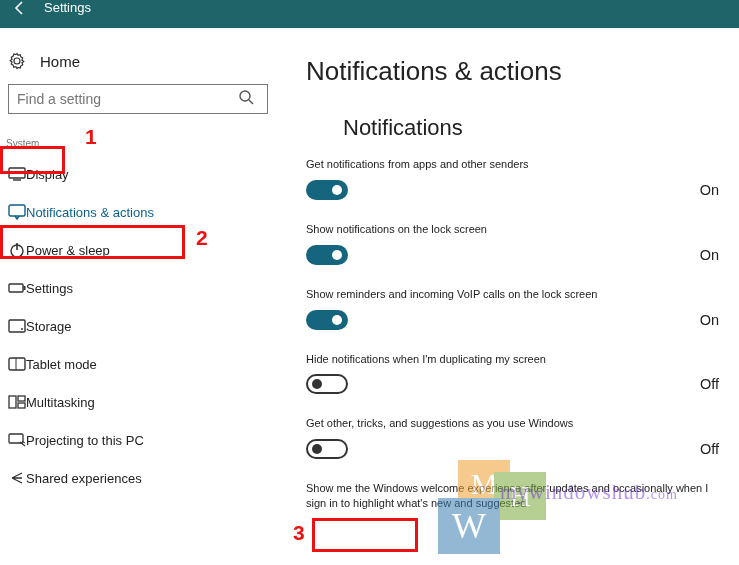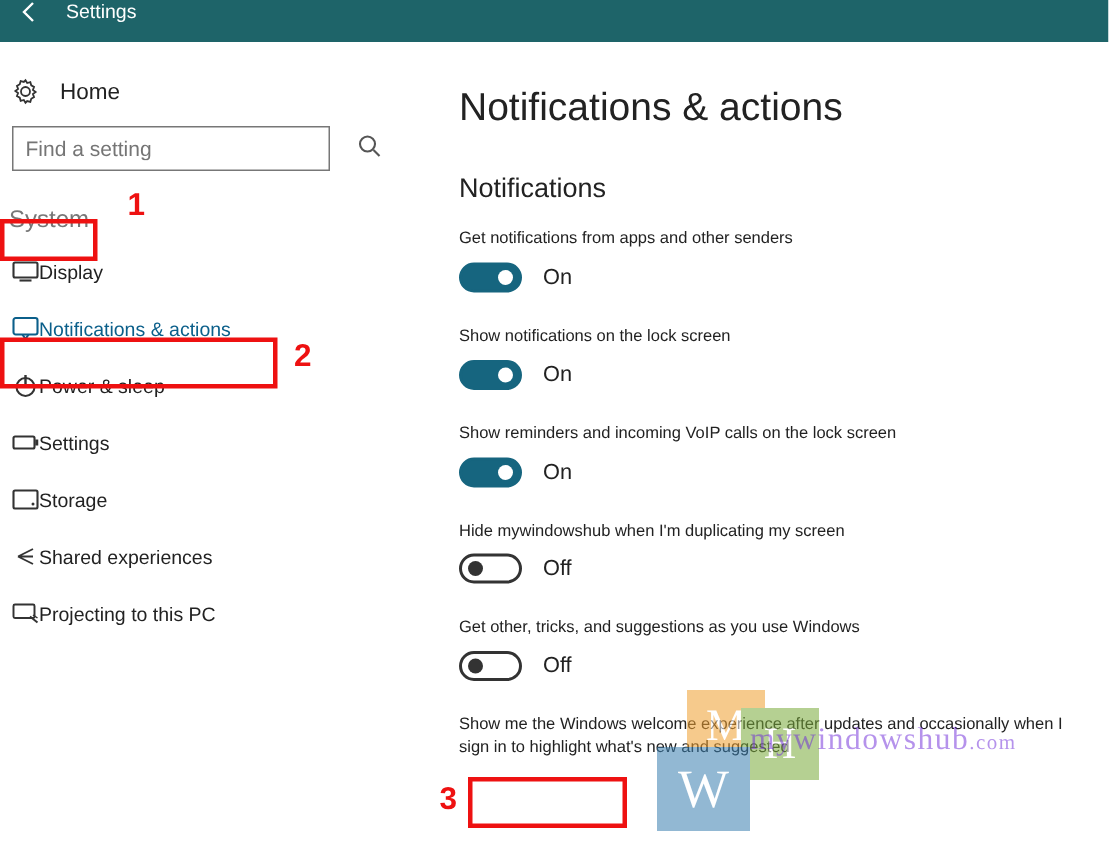--- a/index.html
+++ b/index.html
@@ -4,33 +4,33 @@
 <style>
   * { box-sizing: border-box; margin: 0; padding: 0; }
   body { font-family: "Segoe UI", Arial, sans-serif; font-size: 14px; color: #222; width: 739px; height: 565px; overflow: hidden; background: #fff; position: relative; }
   .titlebar { background: #1e6469; height: 28px; display: flex; align-items: flex-start; padding: 0 8px; color: #fff; }
   .back-icon { width: 24px; display: flex; align-items: center; justify-content: center; }
   .titlebar-text { margin-left: 12px; font-size: 13px; }
   .content { display: flex; height: calc(100% - 28px); }
   .sidebar { width: 270px; padding: 18px 4px 0 4px; }
   .home-row { display: flex; align-items: center; gap: 14px; padding: 6px 4px 14px 4px; font-size: 15px; }
   .search-wrap { position: relative; margin: 0 4px 18px 4px; }
-  .search-input { width: 212px; height: 30px; border: 1px solid #777; padding: 4px 28px 4px 8px; font-size: 14px; font-style: normal; color: #555; }
+  .search-input { width: 260px; height: 30px; border: 1px solid #777; padding: 4px 28px 4px 8px; font-size: 14px; font-style: normal; color: #555; }
   .search-icon-pos { position: absolute; right: 8px; top: 5px; color: #555; }
-  .cat-head { font-size: 16px; color: #777; padding: 6px 4px 6px 2px; }
+  .cat-head { font-size: 10px; color: #777; padding: 6px 4px 6px 2px; }
   .nav-item { display: flex; align-items: center; padding: 10px 4px 10px 4px; font-size: 13px; cursor: pointer; }
   .nav-item.active { color: #0b5f8a; }
   .icon-slot { width: 18px; height: 18px; display: flex; align-items: center; justify-content: center; color: #333; }
   .nav-item.active .icon-slot { color: #0b5f8a; }
   .main { flex: 1; padding: 28px 20px 0 36px; overflow: hidden; }
   .page-title { font-size: 26px; font-weight: 400; margin-bottom: 28px; }
-  .section-title { font-size: 18px; font-weight: 400; margin-bottom: 16px; }
+  .section-title { font-size: 22px; font-weight: 400; margin-bottom: 16px; margin-left: 37px; }
   .setting-row { margin-bottom: 22px; }
   .setting-label { font-size: 11px; margin-bottom: 8px; line-height: 1.35; }
-  .toggle-line { display: flex; align-items: center; gap: 14px; }
+  .toggle-line { display: flex; align-items: center; gap: 14px; justify-content: space-between; }
   .toggle { width: 42px; height: 20px; border-radius: 10px; position: relative; border: 2px solid #333; background: #fff; cursor: pointer; }
   .toggle.on { background: #16657f; border-color: #16657f; }
   .knob { width: 10px; height: 10px; border-radius: 50%; background: #333; position: absolute; top: 3px; left: 4px; }
   .toggle.on .knob { background: #fff; left: auto; right: 4px; }
   .toggle-state { font-size: 14.5px; }
   
   .anno-box { position: absolute; border: 3px solid #e11; pointer-events: none; }
   .anno-num { position: absolute; color: #e11; font-weight: 700; font-size: 21px; pointer-events: none; }
   
   .wm-tiles { position: absolute; left: 438px; top: 460px; width: 110px; height: 100px; opacity: 0.55; pointer-events: none; }
@@ -120,41 +120,60 @@
     <div class="nav-item">
       <span class="icon-slot">
         <svg width="18" height="14" viewBox="0 0 18 14">
             <rect x="1" y="1" width="16" height="12" rx="1" fill="none" stroke="#333" stroke-width="1.4"></rect>
             <circle cx="14" cy="10" r="1" fill="#333"></circle>
           </svg>
       </span>
       <span>Storage</span>
     </div>
 
-
-
-    <div class="nav-item">
-      <span class="icon-slot">
-        <svg width="16" height="16" viewBox="0 0 16 16">
-            <path d="M3 8 L13 3 M3 8 L13 13 M3 8 L13 8" stroke="#333" stroke-width="1.3" fill="none"></path>
-          </svg>
-      </span>
-      <span>Shared experiences</span>
+    <div class="nav-item">
+      <span class="icon-slot">
+        <svg width="18" height="14" viewBox="0 0 18 14">
+            <rect x="1" y="1" width="16" height="12" rx="1.5" fill="none" stroke="#333" stroke-width="1.4"></rect>
+            <line x1="8" y1="1" x2="8" y2="13" stroke="#333" stroke-width="1"></line>
+          </svg>
+      </span>
+      <span>Tablet mode</span>
+    </div>
+
+    <div class="nav-item">
+      <span class="icon-slot">
+        <svg width="18" height="14" viewBox="0 0 18 14">
+            <rect x="1" y="1" width="7" height="12" fill="none" stroke="#333" stroke-width="1.3"></rect>
+            <rect x="10" y="1" width="7" height="5" fill="none" stroke="#333" stroke-width="1.3"></rect>
+            <rect x="10" y="8" width="7" height="5" fill="none" stroke="#333" stroke-width="1.3"></rect>
+          </svg>
+      </span>
+      <span>Multitasking</span>
     </div>
 
     <div class="nav-item">
       <span class="icon-slot">
         <svg width="18" height="14" viewBox="0 0 18 14">
             <rect x="1" y="1" width="14" height="9" rx="1" fill="none" stroke="#333" stroke-width="1.3"></rect>
             <path d="M12 9 L17 13" stroke="#333" stroke-width="1.3"></path>
             <path d="M14 8 L17 10" stroke="#333" stroke-width="1"></path>
           </svg>
       </span>
       <span>Projecting to this PC</span>
     </div>
+
+    <div class="nav-item">
+      <span class="icon-slot">
+        <svg width="16" height="16" viewBox="0 0 16 16">
+            <path d="M3 8 L13 3 M3 8 L13 13 M3 8 L13 8" stroke="#333" stroke-width="1.3" fill="none"></path>
+          </svg>
+      </span>
+      <span>Shared experiences</span>
+    </div>
   </div>
 
   <div class="main">
     <h1 class="page-title">Notifications &amp; actions</h1>
     <h2 class="section-title">Notifications</h2>
 
     <div id="settings-container">
         <div class="setting-row">
           <div class="setting-label">Get notifications from apps and other senders</div>
           <div class="toggle-line">
@@ -176,21 +195,21 @@
         <div class="setting-row">
           <div class="setting-label">Show reminders and incoming VoIP calls on the lock screen</div>
           <div class="toggle-line">
             <div class="toggle on">
               <div class="knob"></div>
             </div>
             <span class="toggle-state">On</span>
           </div>
         </div>
         <div class="setting-row">
-          <div class="setting-label">Hide mywindowshub when I'm duplicating my screen</div>
+          <div class="setting-label">Hide notifications when I'm duplicating my screen</div>
           <div class="toggle-line">
             <div class="toggle">
               <div class="knob"></div>
             </div>
             <span class="toggle-state">Off</span>
           </div>
         </div>
         <div class="setting-row">
           <div class="setting-label">Get other, tricks, and suggestions as you use Windows</div>
           <div class="toggle-line">

